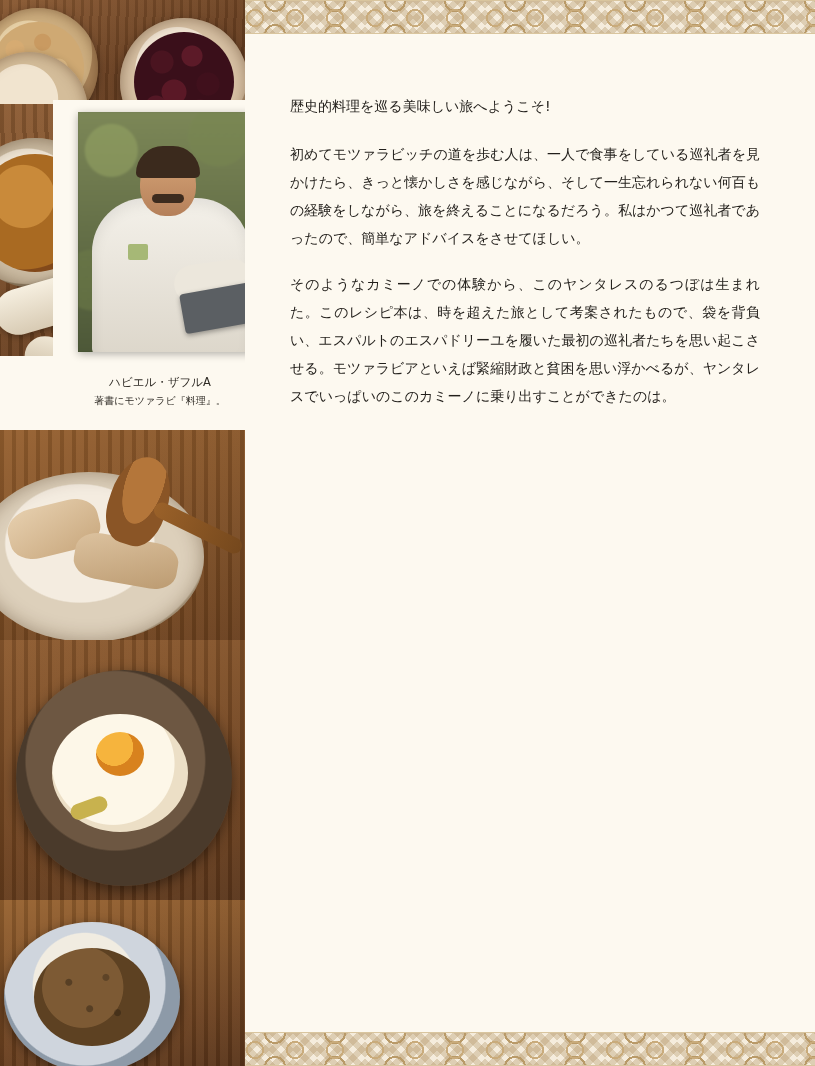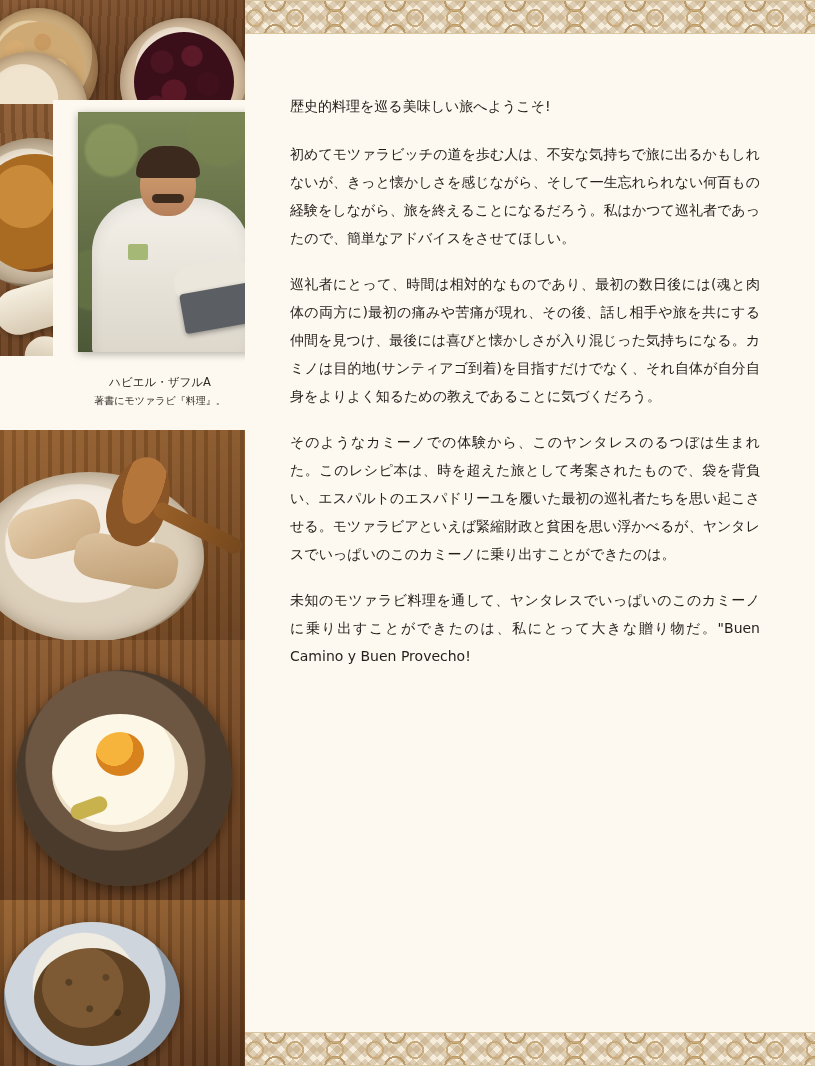--- a/index.html
+++ b/index.html
@@ -403,19 +403,17 @@
       <div>ハビエル・ザフルA</div>
       <div class="sub">著書にモツァラビ『料理』。</div>
     </div>
   </div>
 
   <div class="ornament ornament-top"></div>
   <div class="ornament ornament-bottom"></div>
 
   <div class="article">
     <p class="lead">歴史的料理を巡る美味しい旅へようこそ!</p>
-    <p>初めてモツァラビッチの道を歩む人は、不安な気持ちで旅に出るかもしれないが、きっと懐かしさを感じながら、そして一生忘れられない何百もの経験をしながら、旅を終えることになるだろう。私はかつて巡礼者であったので、簡単なアドバイスをさせてほしい。</p>
-    <p>巡礼者にとって、時間は相対的なものであり、最初の数日後には(魂と肉体の両方に)最初の痛みや苦痛が現れ、その後、話し相手や旅を共にする仲間を見つけ、最後には喜びと懐かしさが入り混じった気持ちになる。カミノは目的地(サンティアゴ到着)を目指すだけでなく、それ自体が自分自身をよりよく知るための教えであることに気づくだろう。</p>
+    <p>初めてモツァラビッチの道を歩む人は、一人で食事をしている巡礼者を見かけたら、きっと懐かしさを感じながら、そして一生忘れられない何百もの経験をしながら、旅を終えることになるだろう。私はかつて巡礼者であったので、簡単なアドバイスをさせてほしい。</p>
     <p>そのようなカミーノでの体験から、このヤンタレスのるつぼは生まれた。このレシピ本は、時を超えた旅として考案されたもので、袋を背負い、エスパルトのエスパドリーユを履いた最初の巡礼者たちを思い起こさせる。モツァラビアといえば緊縮財政と貧困を思い浮かべるが、ヤンタレスでいっぱいのこのカミーノに乗り出すことができたのは。</p>
-    <p class="closing-quote">未知のモツァラビ料理を通して、ヤンタレスでいっぱいのこのカミーノに乗り出すことができたのは、私にとって大きな贈り物だ。"Buen Camino y Buen Provecho!</p>
   </div>
 
 </div>
 
 </body></html>

